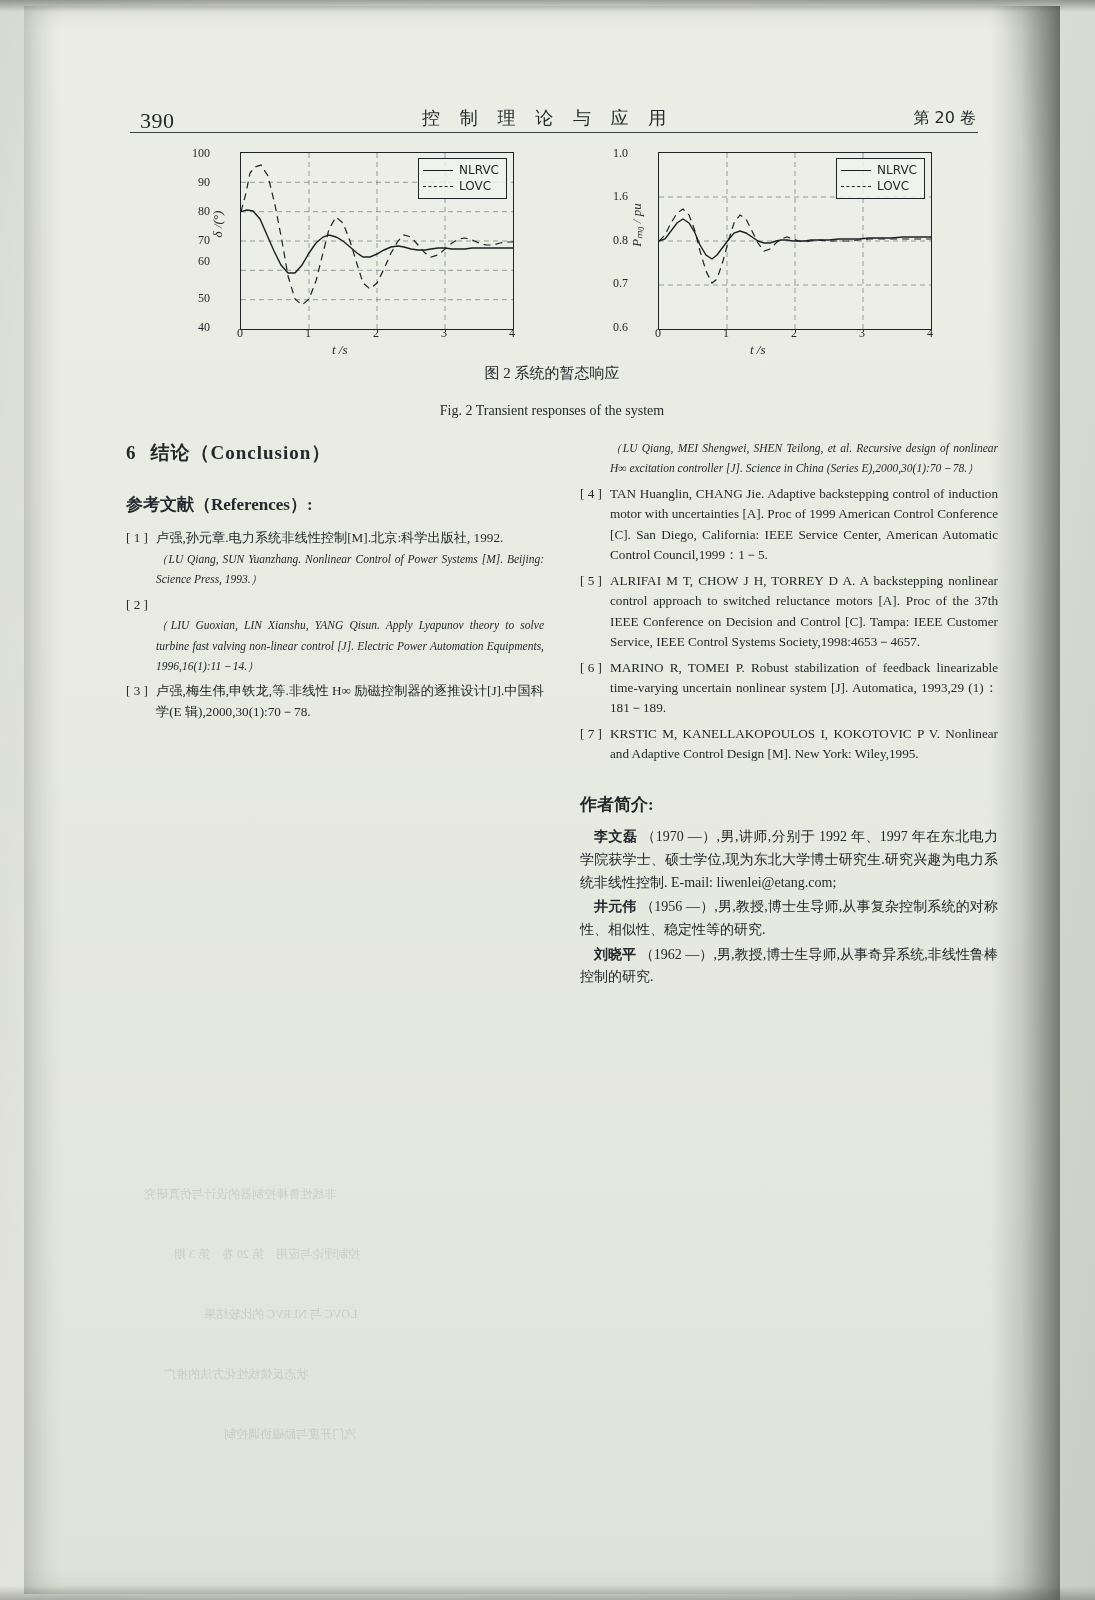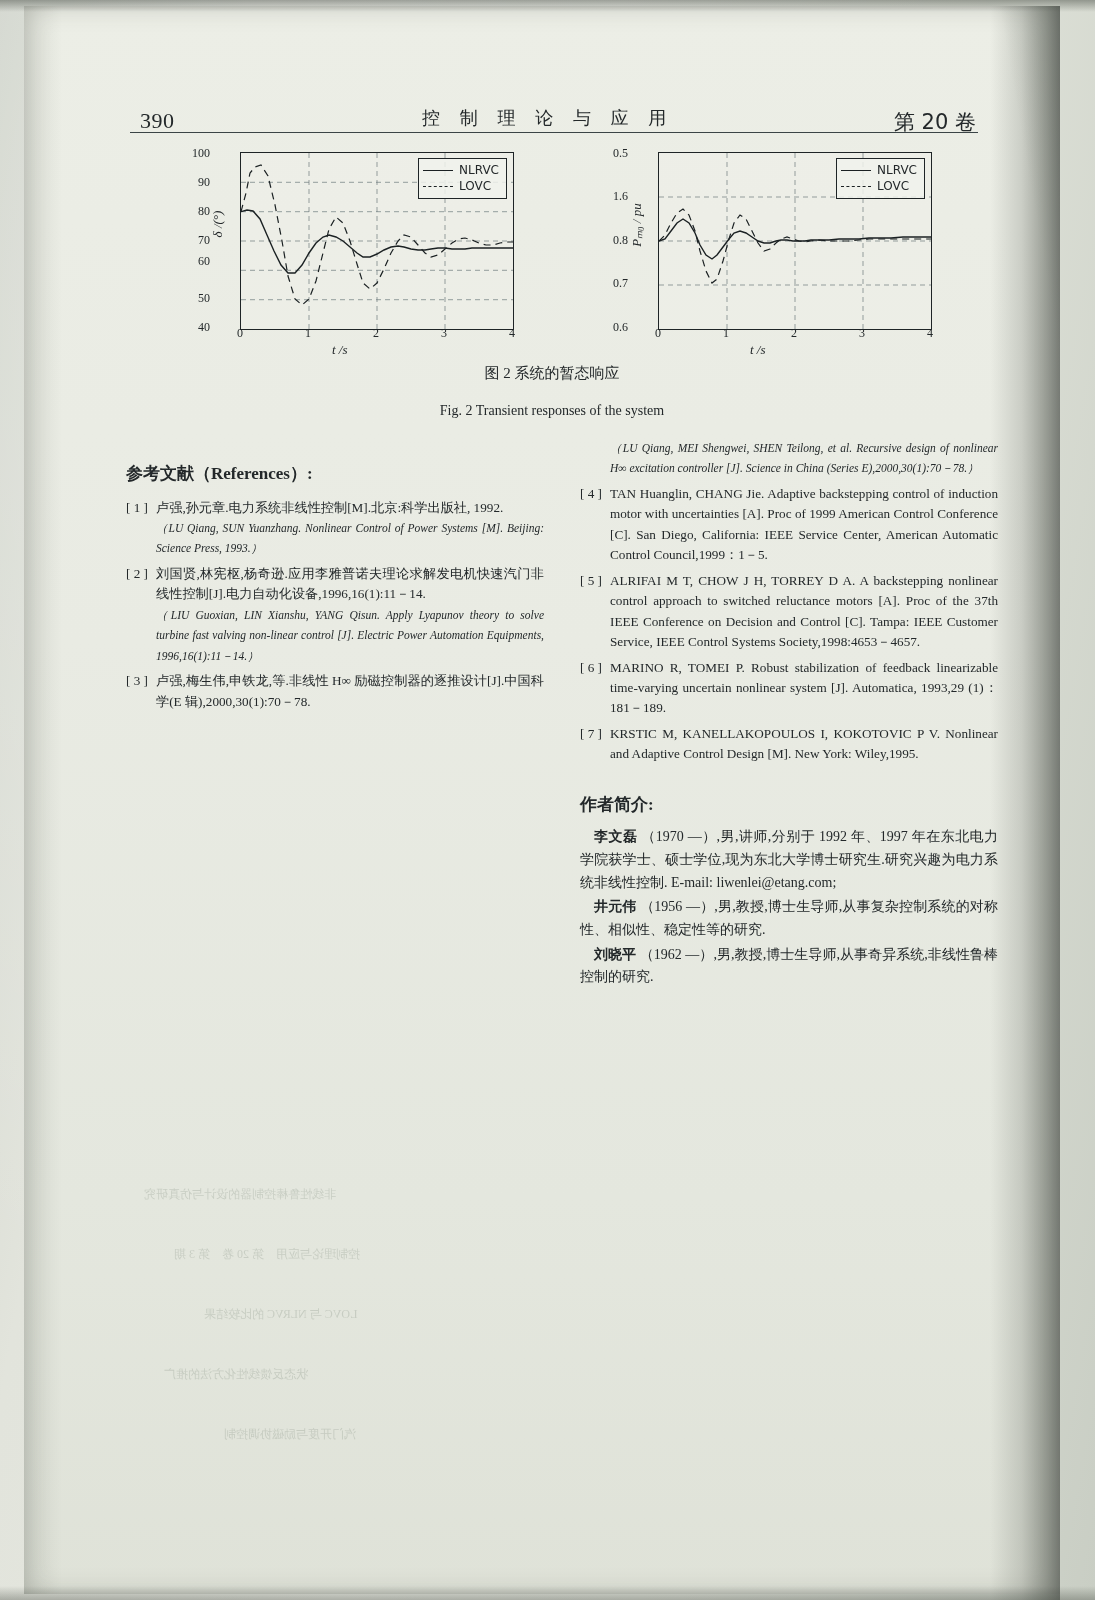--- a/index.html
+++ b/index.html
@@ -42,21 +42,21 @@
     transform:scaleX(-1);white-space:nowrap;pointer-events:none;
   }
 
   
   #content{position:absolute;left:88px;top:96px;width:880px;height:1070px;color:#23282a;}
 
   
   .runhead{position:relative;height:34px;}
   .runhead .pagenum{position:absolute;left:28px;top:6px;font-size:22px;letter-spacing:.5px;}
   .runhead .journal{position:absolute;left:310px;top:4px;font-size:18px;letter-spacing:7px;font-family:"DejaVu Sans",sans-serif;}
-  .runhead .vol{position:absolute;right:16px;top:6px;font-size:21px;font-family:"DejaVu Sans",sans-serif;margin-left:13px;}
+  .runhead .vol{position:absolute;right:16px;top:6px;font-size:16px;font-family:"DejaVu Sans",sans-serif;margin-left:13px;}
   .rule{position:absolute;left:18px;top:30px;width:848px;height:1px;background:#3b4446;}
 
   
   #figs{position:absolute;left:100px;top:44px;width:790px;height:215px;}
   .fig{position:absolute;top:0;width:320px;height:210px;}
   .fig.left{left:0;}
   .fig.right{left:418px;}
   .ylab{position:absolute;left:-34px;top:70px;width:80px;text-align:center;
         transform:rotate(-90deg);transform-origin:center;font-size:13px;font-style:italic;}
   .plotbox{position:absolute;left:28px;top:6px;width:272px;height:176px;border:1px solid #1e2426;background:rgba(255,255,255,0.10);}
@@ -157,21 +157,21 @@
           <div class="xtick" style="left:28px;">0</div>
           <div class="xtick" style="left:96px;">1</div>
           <div class="xtick" style="left:164px;">2</div>
           <div class="xtick" style="left:232px;">3</div>
           <div class="xtick" style="left:300px;">4</div>
           <div class="xlab">t /s</div>
         </div>
 
         <div class="fig right">
           <div class="ylab">Pₘ₀ / pu</div>
-          <div class="ytick" style="top:0px;">0.5</div>
+          <div class="ytick" style="top:0px;">1.0</div>
           <div class="ytick" style="top:43px;">1.6</div>
           <div class="ytick" style="top:87px;">0.8</div>
           <div class="ytick" style="top:130px;">0.7</div>
           <div class="ytick" style="top:174px;">0.6</div>
 
           <div class="plotbox">
             <svg width="272" height="176" viewBox="0 0 272 176">
               <g stroke="#6d7a7d" stroke-width="0.7" stroke-dasharray="5,4">
                 <line x1="0" y1="44" x2="272" y2="44"></line>
                 <line x1="0" y1="88" x2="272" y2="88"></line>
@@ -205,35 +205,38 @@
           <div class="xlab">t /s</div>
         </div>
       </div>
 
       <div class="figcap" style="left:0;">
         <div class="cn">图 2   系统的暂态响应</div>
         <div class="en">Fig. 2   Transient responses of the system</div>
       </div>
 
       <div class="col left">
+        <h2 class="sec">
+          <span class="num">6</span><span>结论（Conclusion）</span>
+        </h2>
 
         <h3 class="refhead">参考文献（References）:</h3>
 
         <ul class="reflist">
           <li>
             <span class="tag">[ 1 ]</span>
             <span class="txt">
               <span>卢强,孙元章.电力系统非线性控制[M].北京:科学出版社, 1992.</span><br>
               <span class="it sm">（LU Qiang, SUN Yuanzhang. Nonlinear Control of Power Systems [M]. Beijing: Science Press, 1993.）</span>
             </span>
           </li>
           <li>
             <span class="tag">[ 2 ]</span>
             <span class="txt">
-              <span>刘国贤,林宪枢,杨奇逊.应用李雅普诺夫理论求解发电机快速汽门非线性控制[J].电力自动化设备,1996,16(1):11－14.</span><br>
+              <br>
               <span class="it sm">（LIU Guoxian, LIN Xianshu, YANG Qisun. Apply Lyapunov theory to solve turbine fast valving non-linear control [J]. Electric Power Automation Equipments, 1996,16(1):11－14.）</span>
             </span>
           </li>
           <li>
             <span class="tag">[ 3 ]</span>
             <span class="txt">卢强,梅生伟,申铁龙,等.非线性 H∞ 励磁控制器的逐推设计[J].中国科学(E 辑),2000,30(1):70－78.</span>
           </li>
         </ul>
       </div>
 

